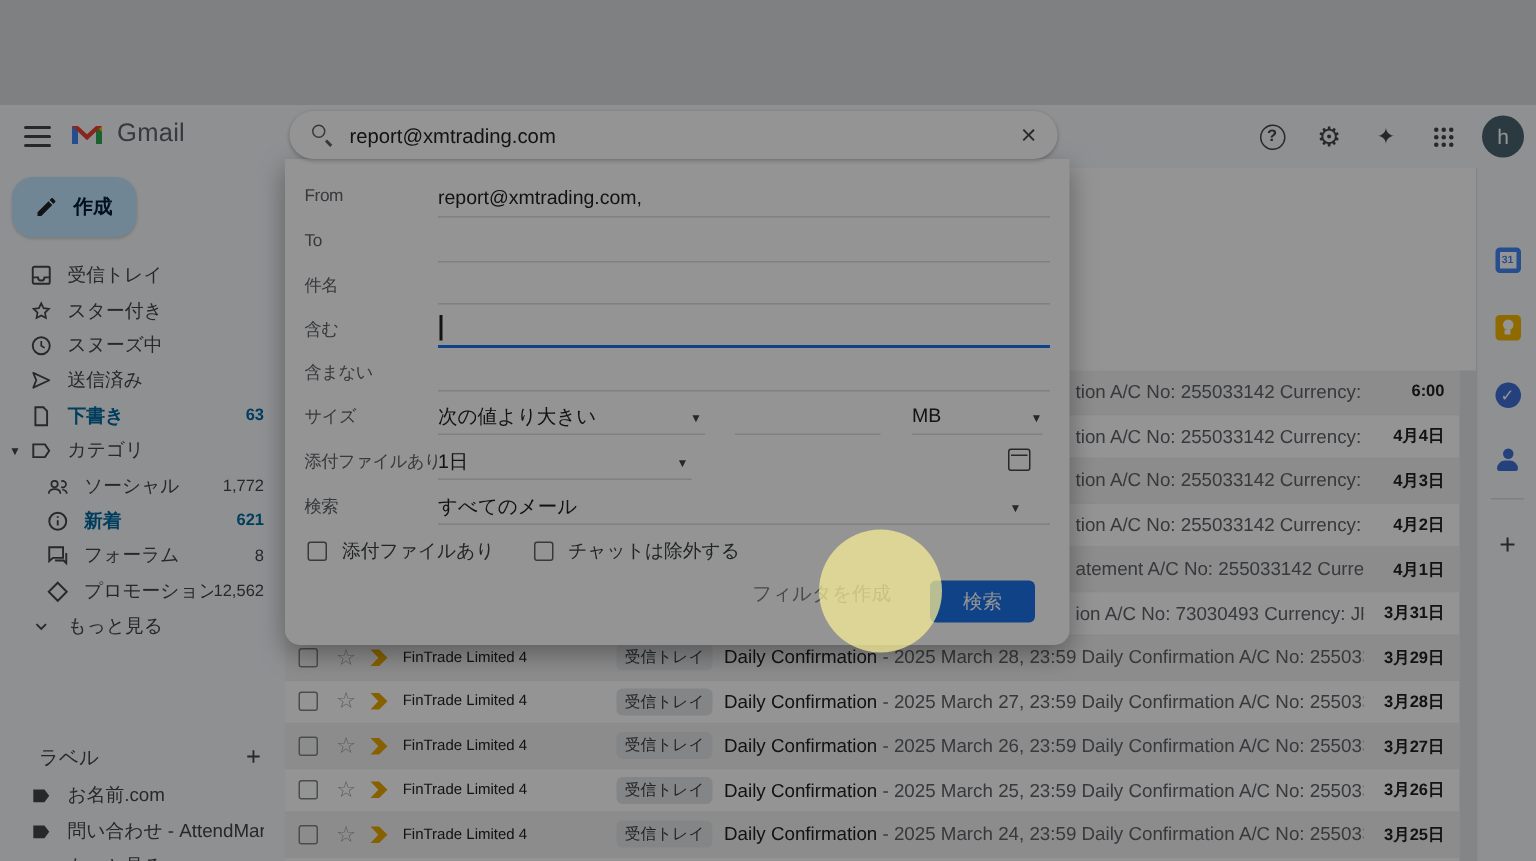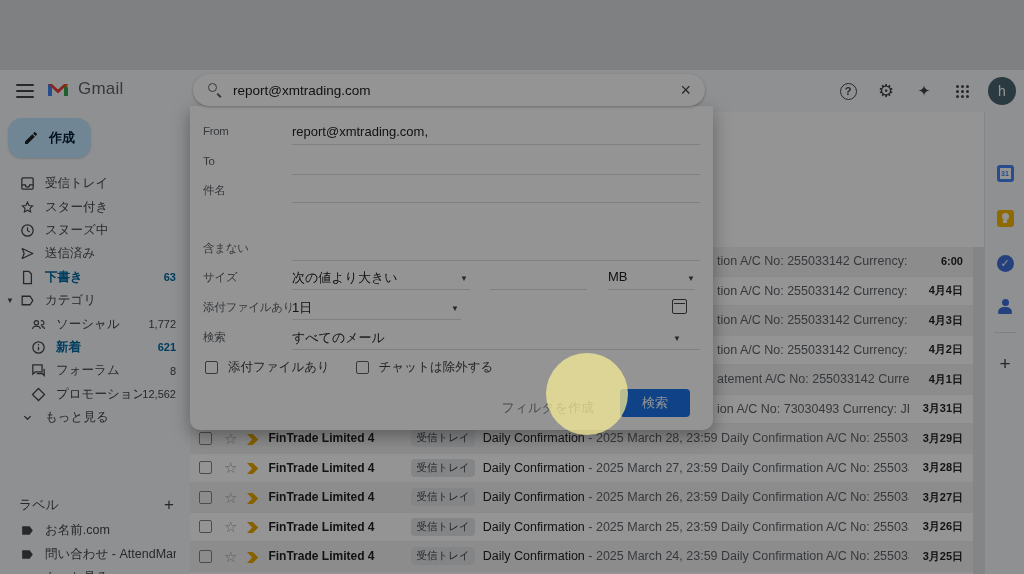--- a/index.html
+++ b/index.html
@@ -30,40 +30,40 @@
   .compose{position:absolute;left:8px;top:6px;width:83px;height:40px;border-radius:14px;background:#c2e7ff;display:flex;align-items:center;gap:10px;padding-left:15px;box-shadow:0 1px 2px rgba(0,0,0,.15);cursor:pointer}
   .compose .clabel{font-size:13px;color:#001d35;font-weight:bold}
   .nav{position:absolute;left:0;top:60px;width:190px}
   .sitem{position:relative;height:23.4px;display:flex;align-items:center;padding-left:19px;padding-right:14px;font-size:12.5px;color:#444746;border-radius:0 12px 12px 0;cursor:pointer}
   .sitem .sic{width:17px;height:17px;margin-right:9px;flex:0 0 17px;display:flex;align-items:center;justify-content:center}
   .sitem .slabel{flex:1;white-space:nowrap;overflow:hidden}
   .sitem .scount{font-size:11px;color:#444746}
   .sitem.bold .slabel,.sitem.bold .scount{font-weight:bold;color:#0369a1}
   .sitem.indent{padding-left:30px}
   .sitem .pcaret{position:absolute;left:6px;font-size:8px;color:#444746}
-  .labels-head{position:absolute;left:0;top:381px;width:190px;height:24px;display:flex;align-items:center;padding-left:19px;padding-right:16px}
+  .labels-head{position:absolute;left:0;top:381px;width:190px;height:24px;display:flex;align-items:center;padding-left:26px;padding-right:16px}
   .labels-head .ltitle{flex:1;font-size:13px;color:#444746}
   .labels-head .lplus{font-size:17px;color:#444746;cursor:pointer}
   .labelnav{position:absolute;left:0;top:407px;width:190px}
   svg.ic{width:100%;height:100%}
 
   
   .main{position:absolute;left:190px;top:42px;right:40px;bottom:0;background:#fff;border-top-left-radius:14px}
   .toolbar{position:absolute;top:48px;right:24px;display:flex;align-items:center;gap:20px;color:#5f6368}
   .pag{font-size:12px}
   .pchev{font-size:17px;color:#5f6368;cursor:pointer;line-height:1}
   .lang{font-size:14px;color:#444746;font-weight:bold;cursor:pointer}
   .lang .dcaret{font-size:8px;vertical-align:2px;margin-left:4px}
   .rows{position:absolute;left:0;top:135px;right:11px;bottom:0}
   .mrow{height:29.5px;display:flex;align-items:center;border-bottom:1px solid #efefef;padding:0 10px 0 9px;background:#fff;cursor:pointer}
   .mrow.shade{background:#f2f2f2}
   .cb{width:13px;height:13px;border:1.5px solid #80868b;border-radius:2px;flex:0 0 13px;margin-right:12px}
   .rstar{color:#9aa0a6;font-size:15px;margin-right:9px;line-height:1}
   .imp{width:15px;height:13px;flex:0 0 15px;margin-right:7px}
-  .sender{width:143px;flex:0 0 143px;font-size:12px;font-weight:bold;color:#202124;white-space:nowrap;overflow:hidden}
+  .sender{width:143px;flex:0 0 143px;font-size:10px;font-weight:normal;color:#202124;white-space:nowrap;overflow:hidden}
   .chip{background:#e4e6e9;color:#3c4043;font-size:10.5px;padding:2px 5px;border-radius:4px;margin-right:8px;white-space:nowrap}
   .subj{flex:1;font-size:12.5px;color:#202124;white-space:nowrap;overflow:hidden;min-width:0}
   .subj .snip{color:#5f6368}
   .rdate{flex:0 0 54px;text-align:right;font-size:11px;font-weight:bold;color:#202124;white-space:nowrap}
   .mrow.covered{padding-left:527px}
   .mrow.covered .frag{flex:1;font-size:12.5px;color:#5f6368;white-space:nowrap;overflow:hidden}
   .scrollbar{position:absolute;right:0;top:135px;bottom:0;width:11px;background:#e3e5e8}
 
   
   .rail{position:absolute;right:0;top:42px;width:40px;bottom:0;background:#f6f8fc;border-left:1px solid #e3e5e8}
@@ -95,21 +95,21 @@
   .uline.focus{height:2px;background:#1a73e8}
   .cursorbar{position:absolute;left:90px;top:2px;width:1.5px;height:17px;background:#202124}
   .dcaret{font-size:8px;color:#444746}
   .selcaret{position:absolute;top:8px}
   .subline{position:absolute;bottom:0;height:1px;background:#dadce0}
   .calicon{position:absolute;top:3px;width:15px;height:15px;border:1.6px solid #444746;border-radius:2px}
   .calicon i{position:absolute;left:1px;right:1px;top:2.5px;height:1.6px;background:#444746}
   .fcheck{width:13px;height:13px;border:1.6px solid #5f6368;border-radius:2px;flex:0 0 13px}
   .checkrow{display:flex;align-items:center}
   .fchecklabel{font-size:12.5px;color:#3c4043;margin-left:10px}
-  .btnrow{display:flex;align-items:flex-end;justify-content:flex-end;gap:26px;padding-right:10px}
+  .btnrow{display:flex;align-items:flex-start;justify-content:flex-end;gap:26px;padding-right:10px}
   .txtbtn{font-size:13px;color:#7d8288;cursor:pointer}
   .bluebtn{width:70px;height:28px;background:#1a73e8;color:#fff;font-size:13px;border:none;border-radius:4px;cursor:pointer}
 
   
   .dim{position:absolute;inset:0;background:rgba(0,0,0,.42);z-index:50;pointer-events:none}
   .spot{position:absolute;left:546px;top:353px;width:82px;height:82px;border-radius:50%;background:rgba(250,238,150,.72);z-index:60;pointer-events:none}
 </style>
 </head>
 <body>
 
@@ -432,20 +432,26 @@
       <div class="frow" style="top:44.5px">
         <span class="flabel">To</span>
         <span class="fvalue"></span>
         <span class="uline"></span>
       </div>
       <div class="frow" style="top:73px">
         <span class="flabel">件名</span>
         <span class="fvalue"></span>
         <span class="uline"></span>
       </div>
+      <div class="frow" style="top:102px">
+        <span class="flabel">含む</span>
+        <span class="fvalue"></span>
+        <span class="cursorbar"></span>
+        <span class="uline focus"></span>
+      </div>
       <div class="frow" style="top:131px">
         <span class="flabel">含まない</span>
         <span class="fvalue"></span>
         <span class="uline"></span>
       </div>
 
       <div class="frow" style="top:160px">
         <span class="flabel">サイズ</span>
         <span class="fvalue">次の値より大きい</span>
         <span class="selcaret dcaret" style="left:257px">▼</span>

